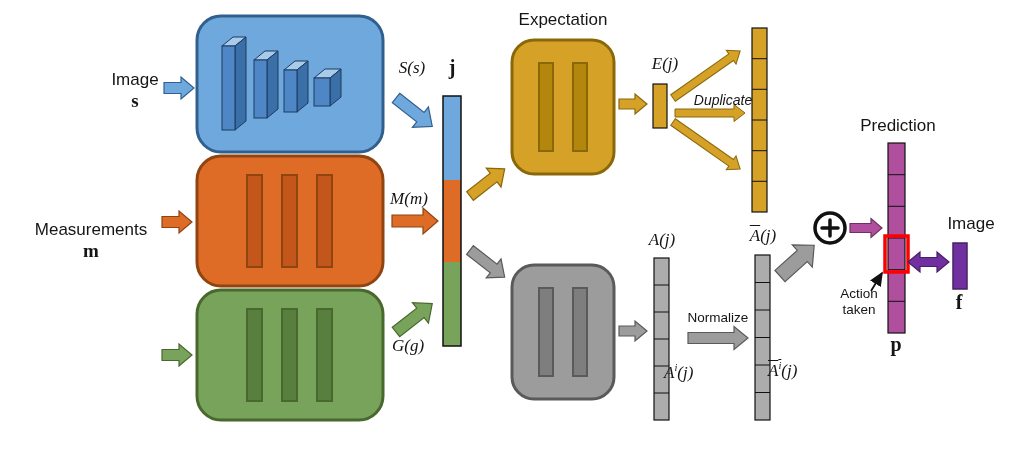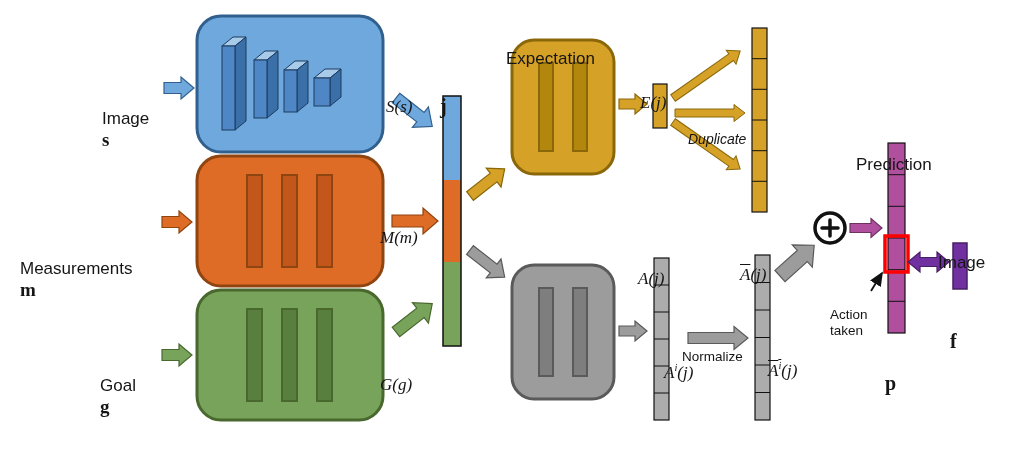--- a/index.html
+++ b/index.html
@@ -9,21 +9,21 @@
     overflow:hidden; font-family:"Liberation Sans", sans-serif;
   }
   #shapes { position:absolute; left:0; top:0; }
   .t { position:absolute; color:#151515; line-height:1.15; }
   .sans { font-family:"Liberation Sans", sans-serif; font-size:17px; }
   .small { font-size:13.5px; }
   .md { font-size:14px;font-style:italic; }
   .math { font-family:"Liberation Serif", serif; font-style:italic; font-size:17px; white-space:nowrap; }
   .mvec { font-family:"Liberation Serif", serif; font-style:normal; font-weight:700; font-size:19px; }
   .big { font-size:20px; }
-  .ctr { text-align:left;margin-top:39px; }
+  .ctr { text-align:center; }
   .ol { text-decoration:overline; }
   sup { font-size:0.62em; vertical-align:super; }
 </style>
 </head>
 <body>
 
 <div id="canvas">
 
   <svg id="shapes" width="1024" height="459" viewBox="0 0 1024 459">
     <defs>
@@ -139,24 +139,20 @@
   <div class="t ctr" style="left:102px;top:70px;width:66px">
     <div class="sans">Image</div>
     <div class="mvec">s</div>
   </div>
 
   <div class="t ctr" style="left:20px;top:220px;width:142px">
     <div class="sans">Measurements</div>
     <div class="mvec">m</div>
   </div>
 
-  <div class="t ctr" style="left:100px;top:337px;width:66px">
-    <div class="sans">Goal</div>
-    <div class="mvec">g</div>
-  </div>
 
   <div class="t math ctr" style="left:386px;top:58px;width:52px">S(s)</div>
   <div class="t math ctr" style="left:380px;top:189px;width:58px">M(m)</div>
   <div class="t math ctr" style="left:380px;top:336px;width:56px">G(g)</div>
 
   <div class="t mvec ctr big" style="left:440px;top:56px;width:24px">j</div>
 
   <div class="t sans ctr" style="left:506px;top:10px;width:114px">Expectation</div>
   <div class="t math ctr" style="left:640px;top:54px;width:50px">E(j)</div>
   <div class="t sans ctr md" style="left:688px;top:92px;width:70px">Duplicate</div>
@@ -171,19 +167,19 @@
 
   <div class="t math" style="left:664px;top:362px">
     <span>A</span><sup>i</sup><span>(j)</span>
   </div>
 
   <div class="t math" style="left:768px;top:360px">
     <span class="ol"><span>A</span><sup>i</sup></span><span>(j)</span>
   </div>
 
   <div class="t sans ctr" style="left:856px;top:116px;width:84px">Prediction</div>
-  <div class="t sans ctr small" style="left:830px;top:268px;width:58px">Action taken</div>
+  <div class="t sans ctr small" style="left:830px;top:286px;width:58px">Action taken</div>
   <div class="t mvec ctr big" style="left:885px;top:333px;width:22px">p</div>
 
   <div class="t sans ctr" style="left:938px;top:214px;width:66px">Image</div>
   <div class="t mvec ctr big" style="left:950px;top:291px;width:18px">f</div>
 
 </div>
 
 </body></html>

